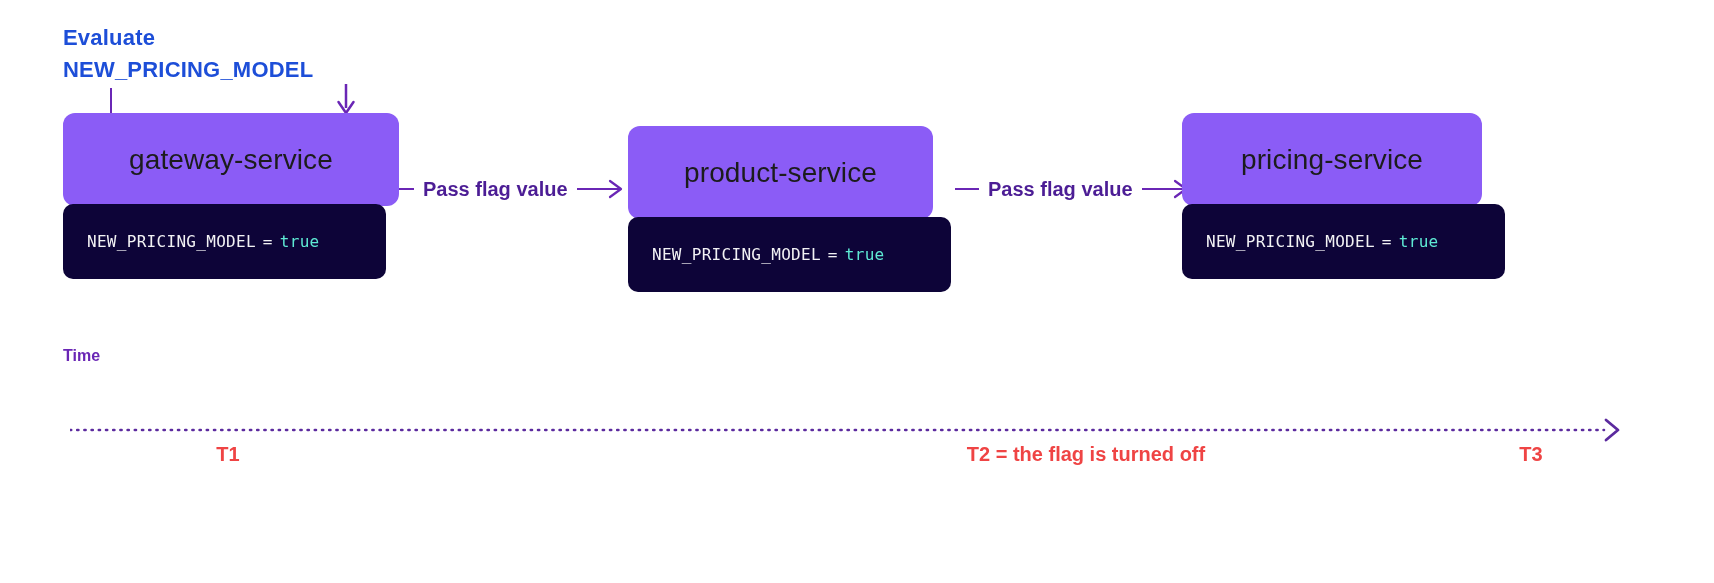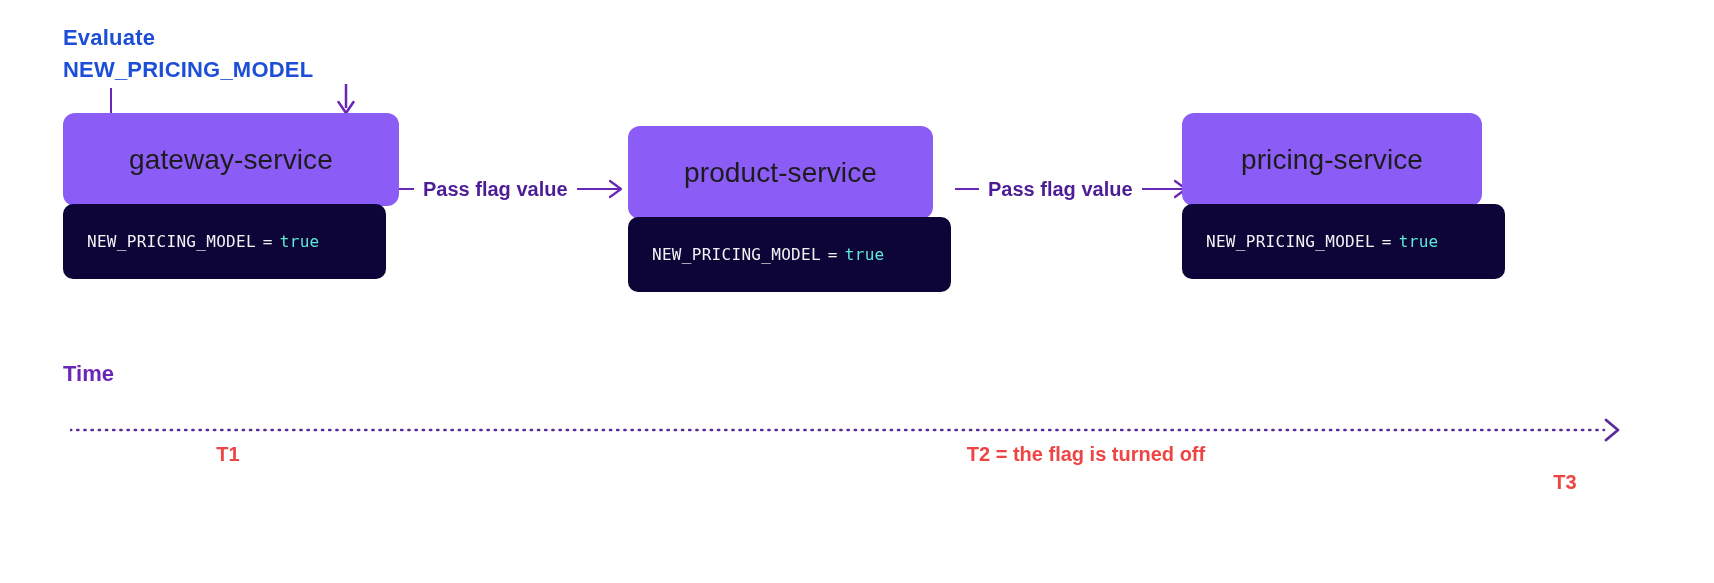--- a/index.html
+++ b/index.html
@@ -119,44 +119,44 @@
   .connector .seg-label { padding: 0 9px; }
   .connector .seg-arrow { width: 46px; height: 20px; }
 
   #conn-0 { left: 390px; }
   #conn-1 { left: 955px; }
 
   
   .time-label {
     position: absolute;
     left: 63px;
-    top: 361px;
+    top: 347px;
     color: #6a26b5;
     font-weight: bold;
-    font-size: 22px;
+    font-size: 16px;
   }
   .timeline-axis {
     position: absolute;
     left: 70px;
     top: 418px;
     width: 1560px;
     height: 24px;
   }
   .tick-label {
     position: absolute;
     top: 443px;
     color: #ef4444;
     font-weight: bold;
     font-size: 20px;
     white-space: nowrap;
     transform: translateX(-50%);
   }
   #tick-0 { left: 228px; }
   #tick-1 { left: 1086px; }
-  #tick-2 { left: 1565px; margin-top: 28px; }
+  #tick-2 { left: 1531px; }
 </style>
 </head>
 <body>
 
 <div id="canvas">
 
   <div class="eval-label">
     <span>Evaluate</span>
     <span>NEW_PRICING_MODEL</span>
   </div>

